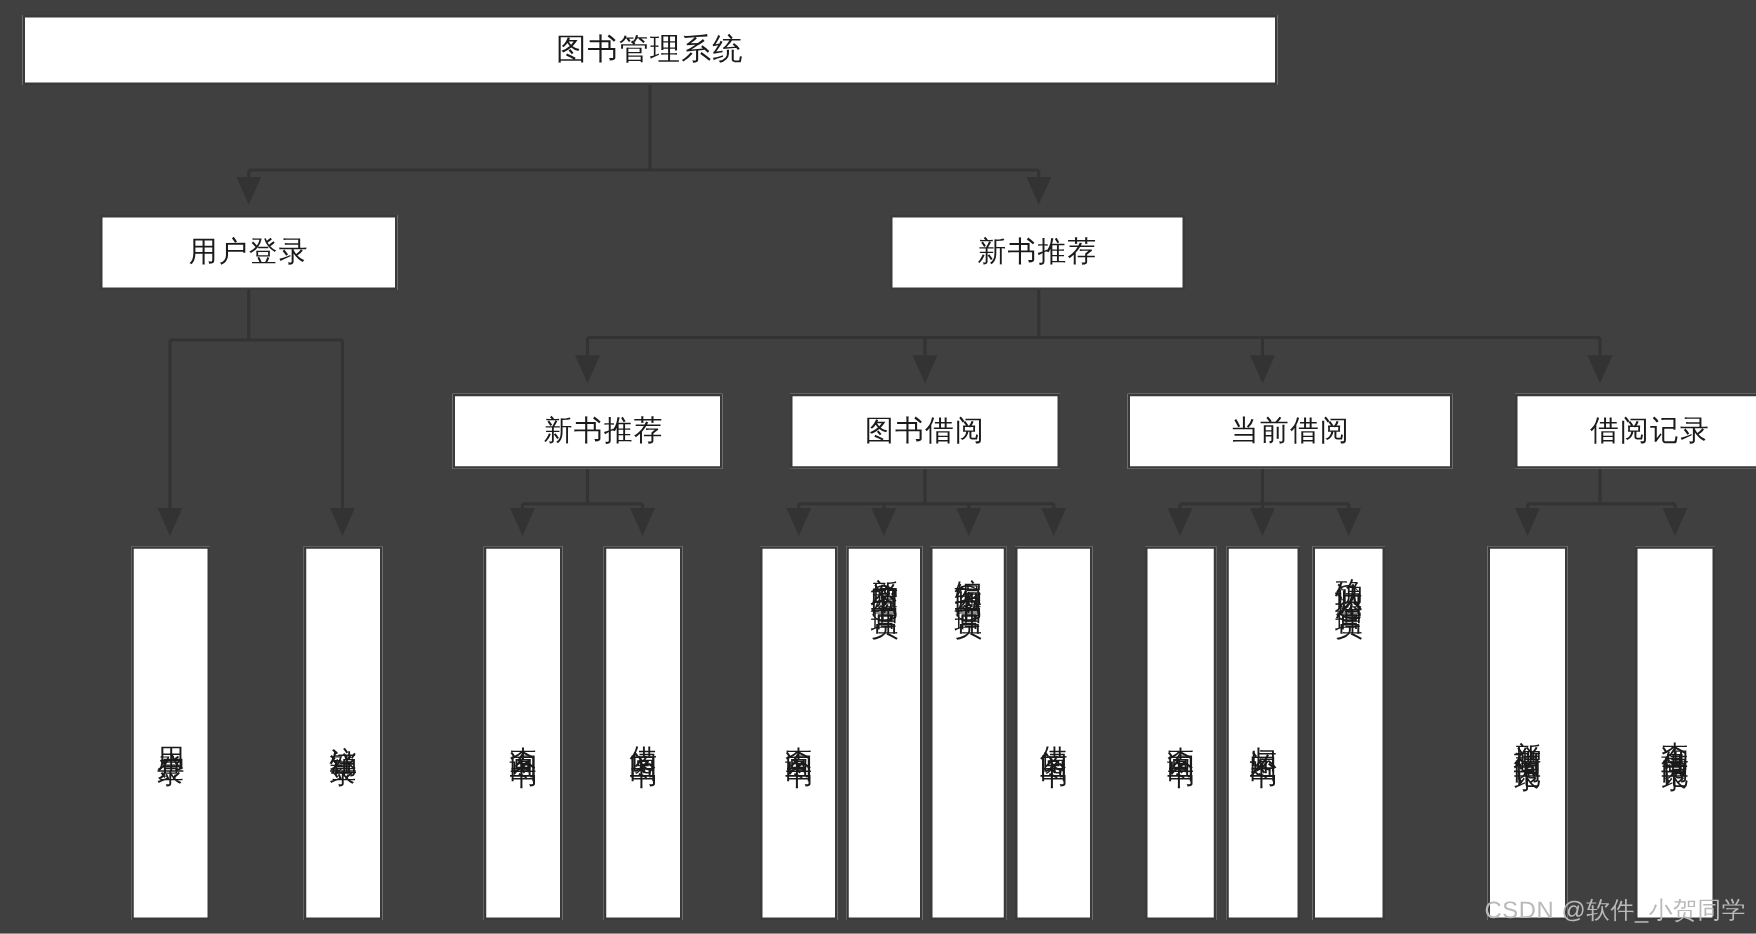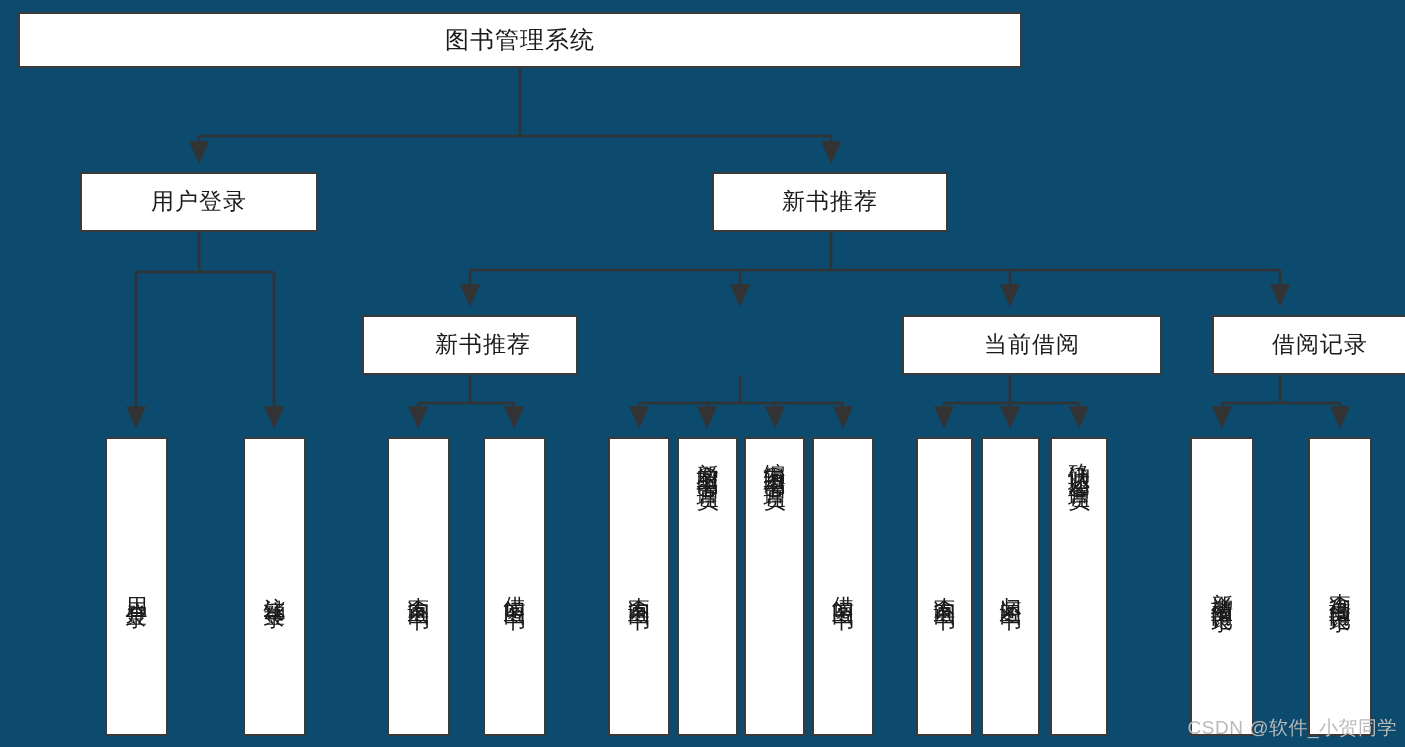--- a/index.html
+++ b/index.html
@@ -4,21 +4,21 @@
 <style>
   html, body {
     margin: 0;
     padding: 0;
     background: #ffffff;
   }
   #canvas {
     position: relative;
     width: 1405px;
     height: 747px;
-    background: #0c4a6e;
+    background: #404040;
     overflow: hidden;
     font-family: "Liberation Sans", "DejaVu Sans", sans-serif;
   }
   svg.edges {
     position: absolute;
     left: 0;
     top: 0;
     width: 1405px;
     height: 747px;
     pointer-events: none;
@@ -132,20 +132,23 @@
   <div class="node horiz" id="node-l1-0" style="left: 80px; top: 172px; width: 238px; height: 60px;">
     <span>用户登录</span>
   </div>
   <div class="node horiz" id="node-l1-1" style="left: 712px; top: 172px; width: 236px; height: 60px;">
     <span>新书推荐</span>
   </div>
 
   <div class="node horiz" id="node-l2-0" style="left: 362px; top: 315px; width: 216px; height: 60px; padding-left: 26px;">
     <span>新书推荐</span>
   </div>
+  <div class="node horiz" id="node-l2-1" style="left: 632px; top: 315px; width: 216px; height: 60px;">
+    <span>图书借阅</span>
+  </div>
   <div class="node horiz" id="node-l2-2" style="left: 902px; top: 315px; width: 260px; height: 60px;">
     <span>当前借阅</span>
   </div>
   <div class="node horiz" id="node-l2-3" style="left: 1212px; top: 315px; width: 216px; height: 60px; font-family: Liberation Serif, serif;">
     <span>借阅记录</span>
   </div>
 
   <div class="node leaf center-text" id="node-leaf-0" style="left: 105px; top: 437px; width: 63px; height: 299px;">
     <span class="vtext">用户登录</span>
   </div>

